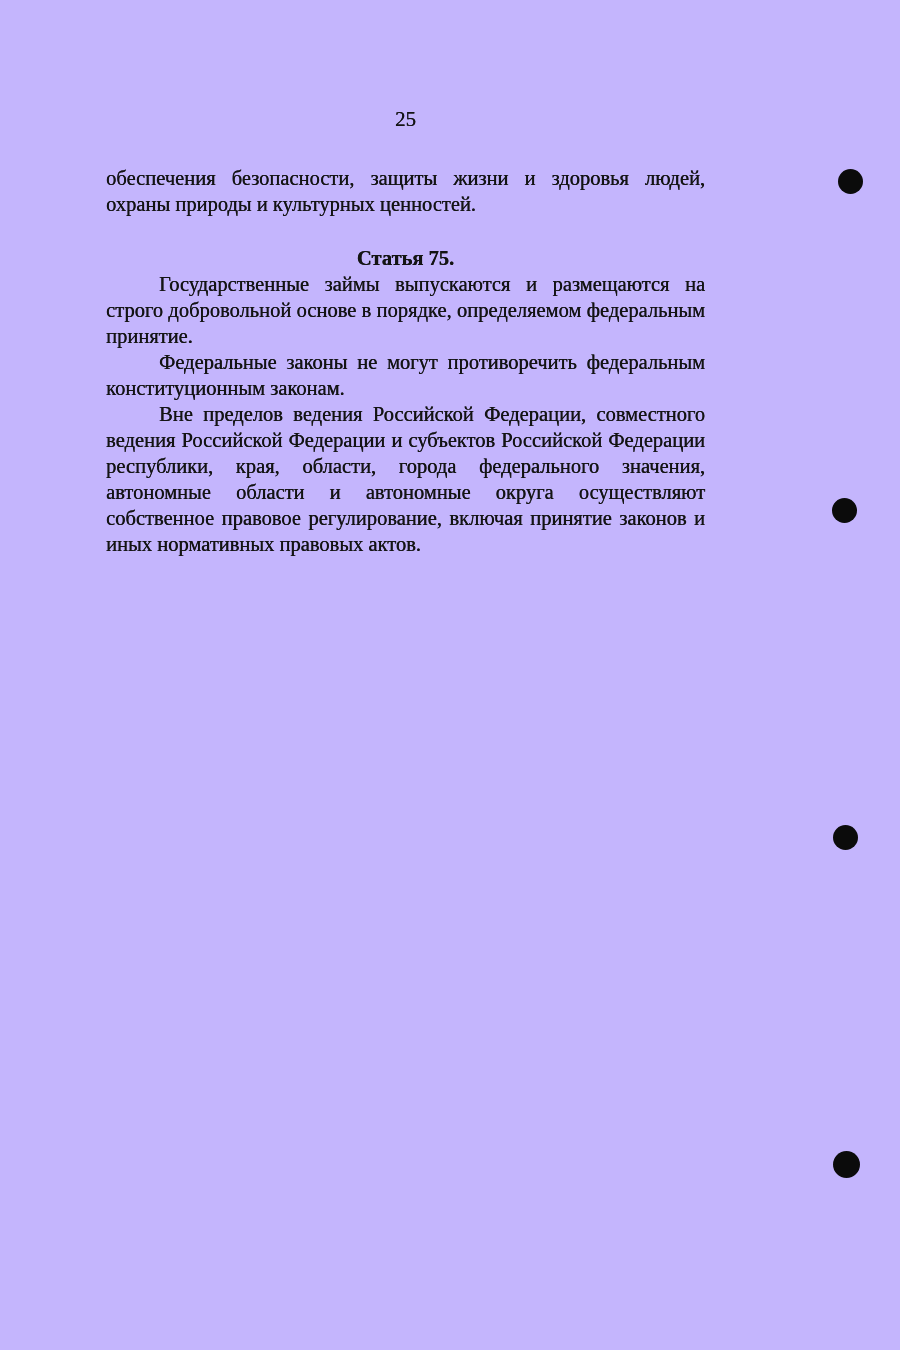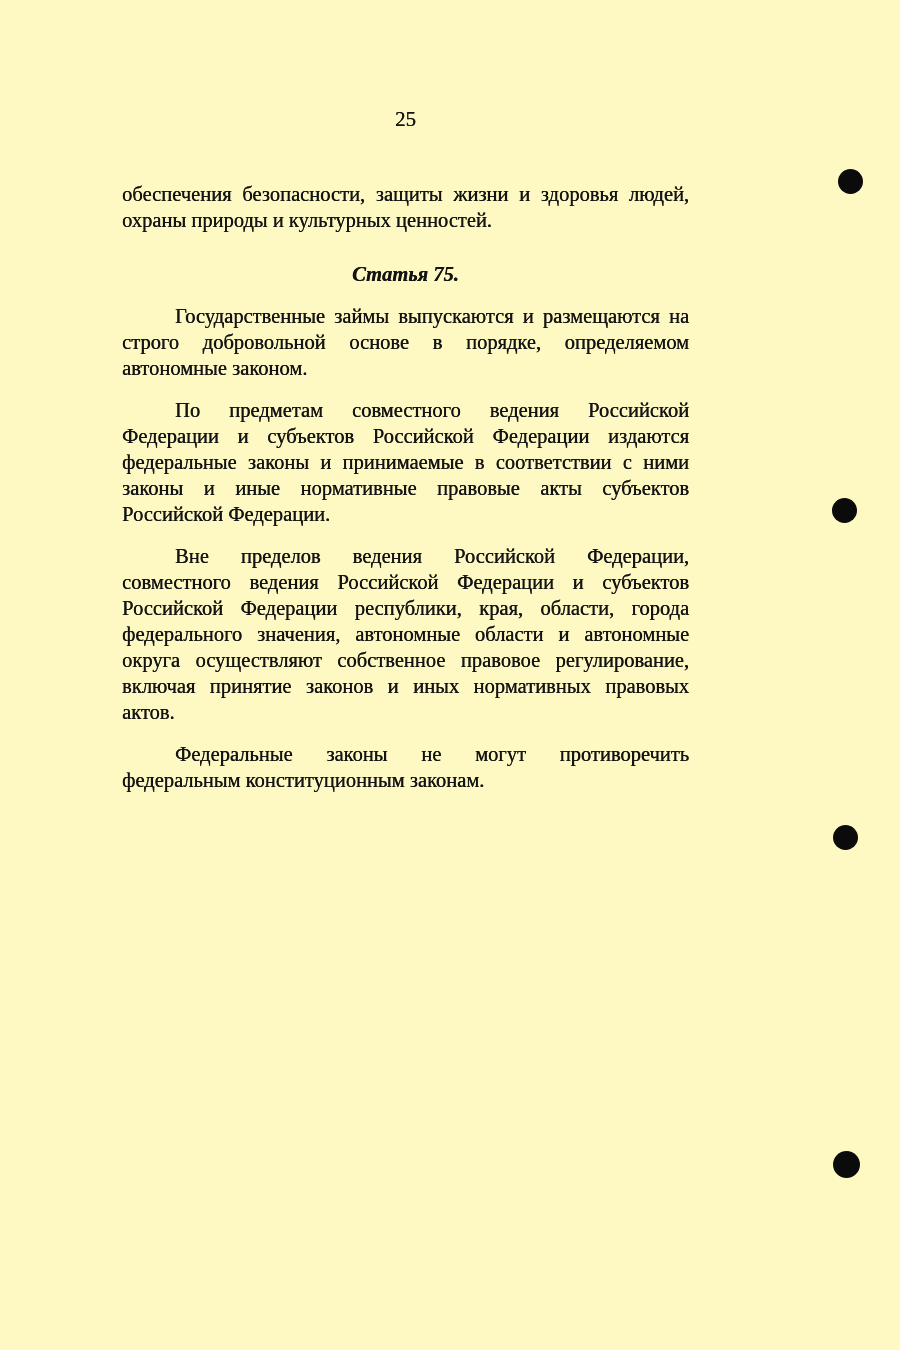--- a/index.html
+++ b/index.html
@@ -4,21 +4,21 @@
 <style>
   html, body {
     margin: 0;
     padding: 0;
     background: #ffffff;
   }
   .page {
     position: relative;
     width: 900px;
     height: 1350px;
-    background: #fef9c3;
+    background: #c4b5fd;
     overflow: hidden;
     font-family: "Liberation Serif", "DejaVu Serif", serif;
     color: #141414;
   }
   .page-number {
     position: absolute;
     left: 106px;
     top: 106px;
     width: 599px;
     text-align: center;
@@ -30,34 +30,33 @@
     position: absolute;
     left: 106px;
     top: 165px;
     width: 599px;
     font-size: 20.5px;
     line-height: 26px;
     text-align: justify;
     text-shadow: 0.35px 0 currentColor;
   }
   .para {
-    margin: 16px;
+    margin: 0;
     text-indent: 53px;
   }
   .para.no-indent {
     text-indent: 0;
   }
   .article-heading {
     margin: 28px 0 0 0;
     font-size: 20.5px;
     line-height: 26px;
     font-weight: bold;
     text-align: center;
     text-shadow: 0.3px 0 currentColor;
-    font-style: italic;
   }
   .hole {
     position: absolute;
     border-radius: 50%;
     background: #0b0b0b;
   }
   .hole-1 { left: 838px; top: 169px; width: 25px; height: 25px; }
   .hole-2 { left: 832px; top: 498px; width: 25px; height: 25px; }
   .hole-3 { left: 833px; top: 825px; width: 25px; height: 25px; }
   .hole-4 { left: 833px; top: 1151px; width: 27px; height: 27px; }
@@ -70,29 +69,28 @@
   <div class="page-number">25</div>
 
   <div class="text-block">
 
     <p class="para no-indent">обеспечения безопасности, защиты жизни и здоровья людей, охраны природы и культурных ценностей.</p>
 
     <h2 class="article-heading">Статья 75.</h2>
 
 
 
-    <p class="para">Государственные займы выпускаются и размещаются на строго добровольной основе в порядке, определяемом автономные законом.</p>
+    <p class="para">Государственные займы выпускаются и размещаются на строго добровольной основе в порядке, определяемом федеральным принятие.</p>
 
 
 
-    <p class="para">По предметам совместного ведения Российской Федерации и субъектов Российской Федерации издаются федеральные законы и принимаемые в соответствии с ними законы и иные нормативные правовые акты субъектов Российской Федерации.</p>
+
+    <p class="para">Федеральные законы не могут противоречить федеральным конституционным законам.</p>
 
     <p class="para">Вне пределов ведения Российской Федерации, совместного ведения Российской Федерации и субъектов Российской Федерации республики, края, области, города федерального значения, автономные области и автономные округа осуществляют собственное правовое регулирование, включая принятие законов и иных нормативных правовых актов.</p>
-
-    <p class="para">Федеральные законы не могут противоречить федеральным конституционным законам.</p>
 
 
   </div>
 
   <div class="hole hole-1"></div>
   <div class="hole hole-2"></div>
   <div class="hole hole-3"></div>
   <div class="hole hole-4"></div>
 
 </div>

